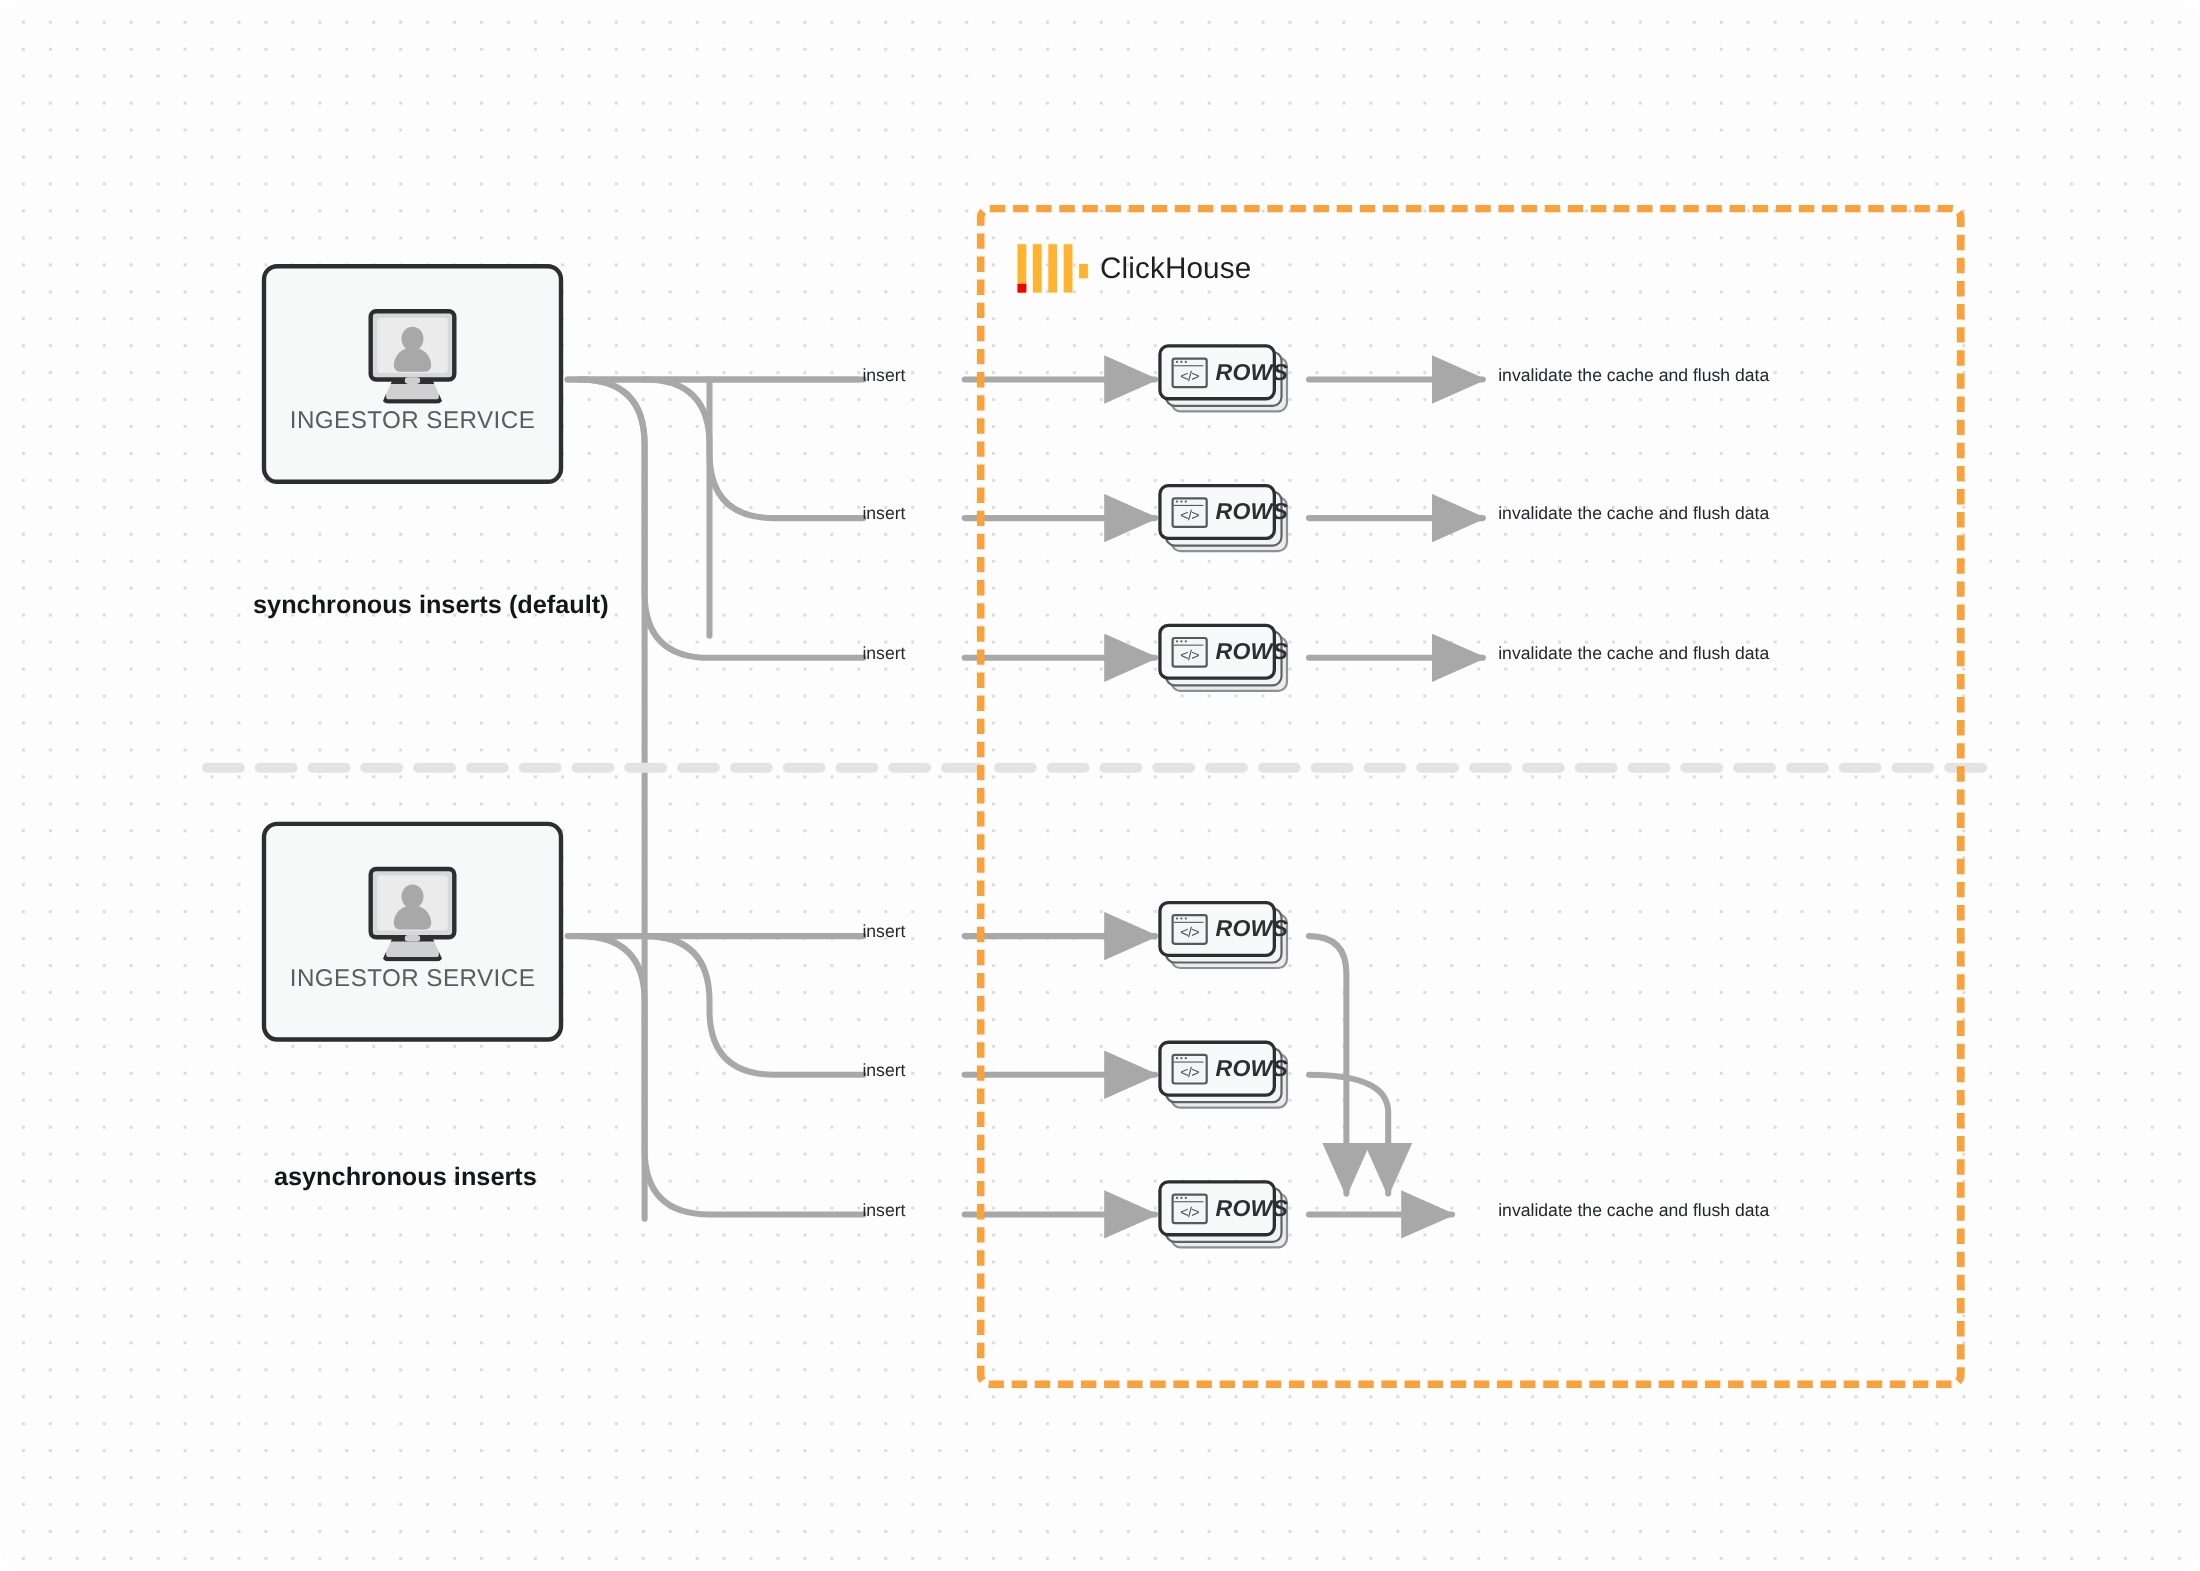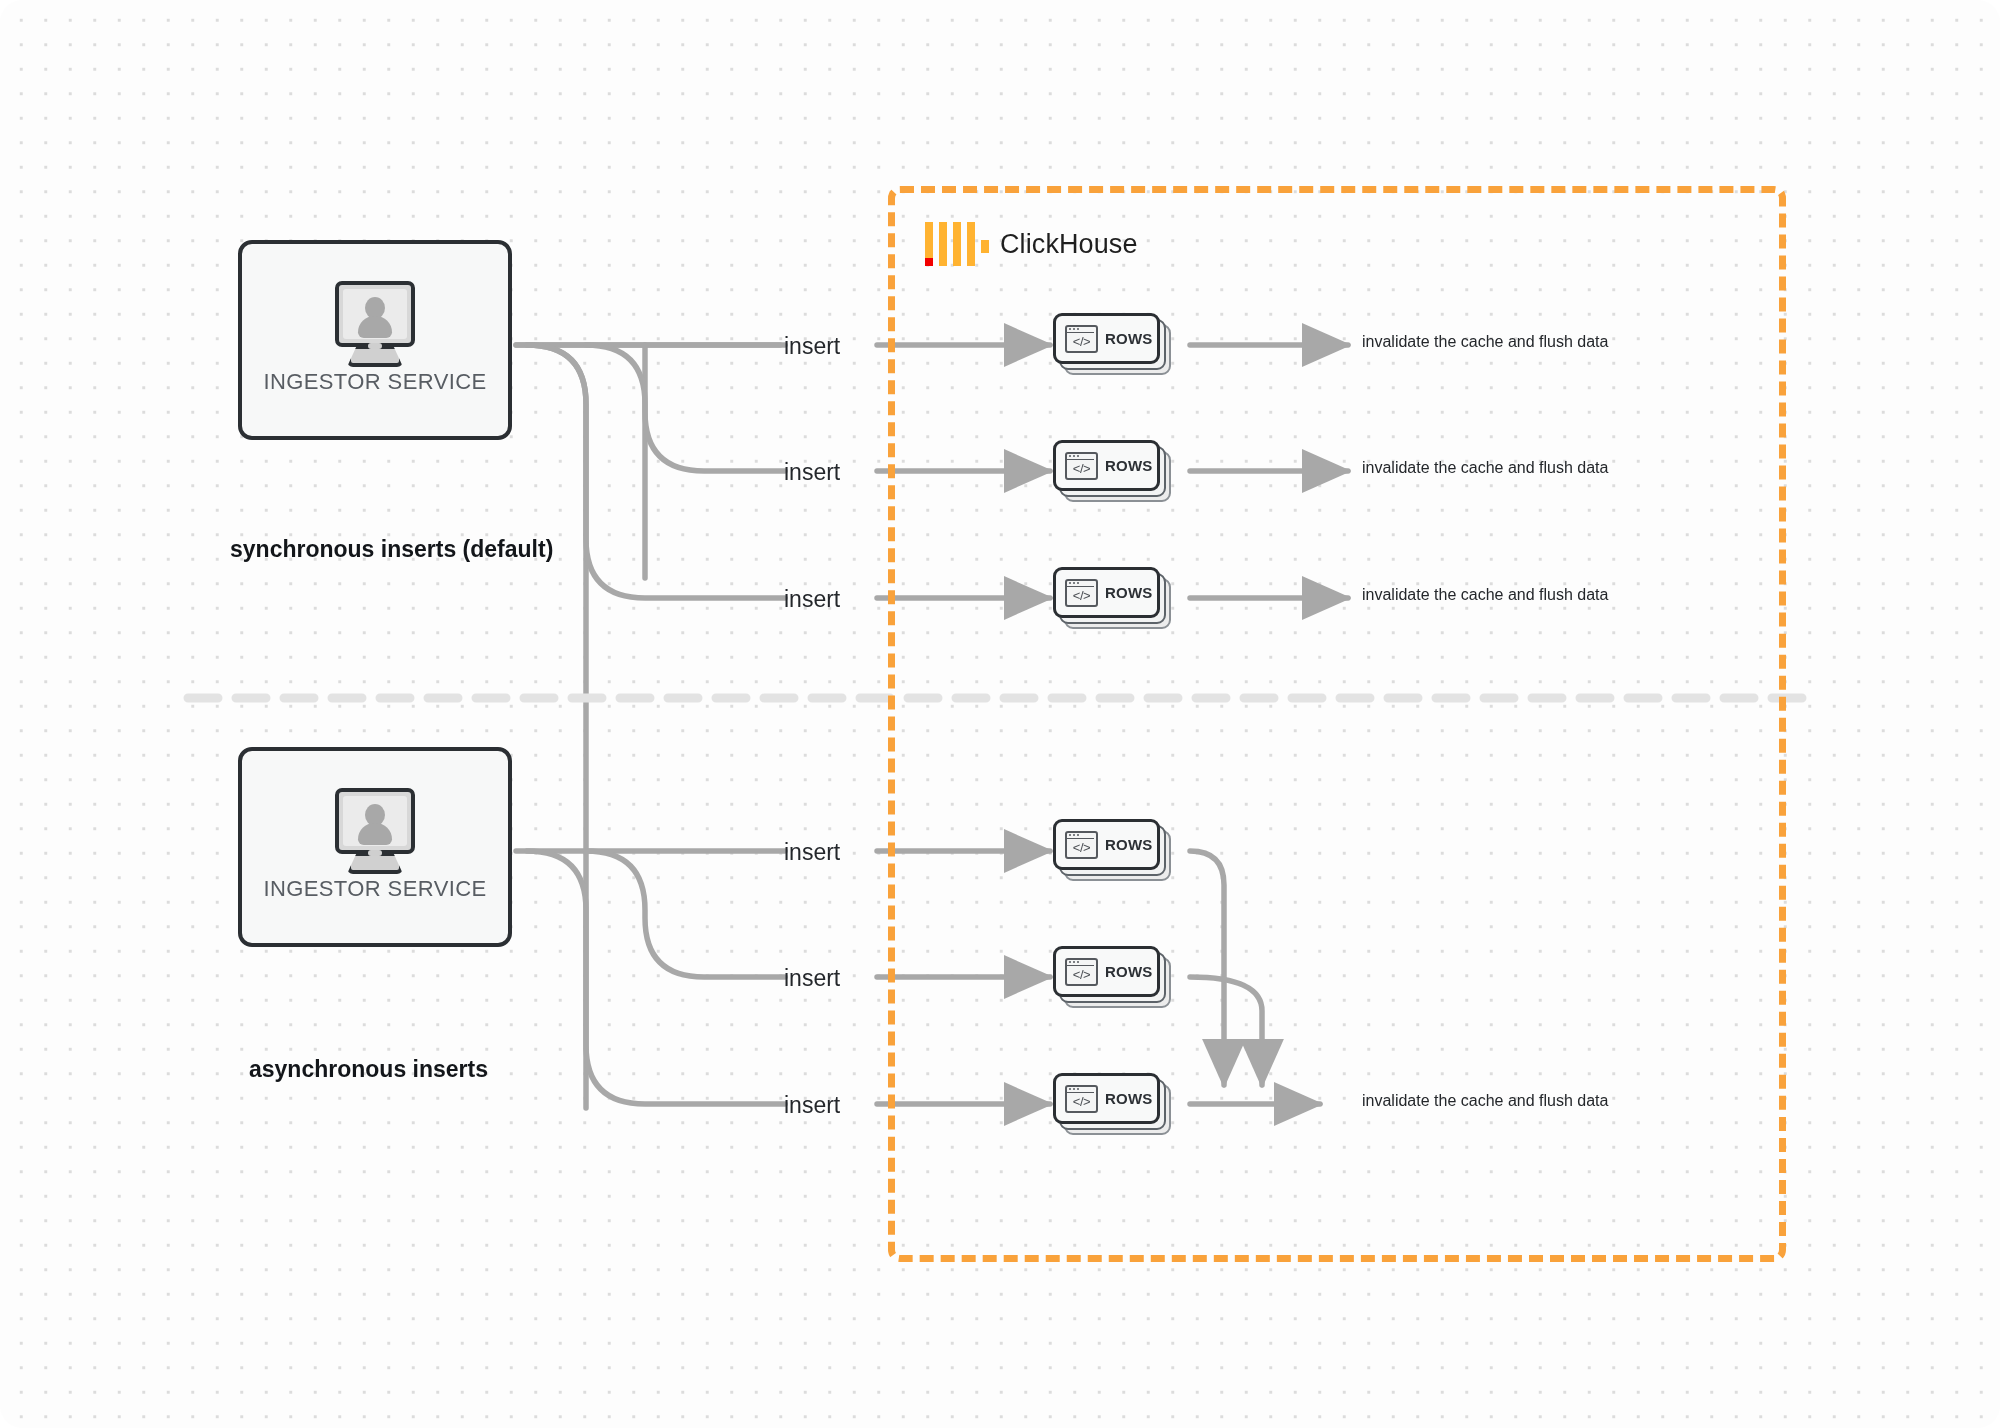--- a/index.html
+++ b/index.html
@@ -252,30 +252,31 @@
     position: absolute;
     left: 0; right: 0;
     top: 9px;
     text-align: center;
     font-size: 13px;
     color: #4a4e53;
     font-family: "Liberation Sans", sans-serif;
     letter-spacing: -0.5px;
   }
   .rows-label {
-    font-size: 15px;
+    font-size: 21px;
+    font-style: italic;
     font-weight: bold;
     color: #2c3035;
     letter-spacing: 0.2px;
   }
 
   
   .wire-label {
     position: absolute;
-    font-size: 23px;
+    font-size: 16px;
     color: #24272b;
     white-space: nowrap;
   }
   .flow-text {
     position: absolute;
     font-size: 16px;
     color: #24272b;
     white-space: nowrap;
   }
 </style>

